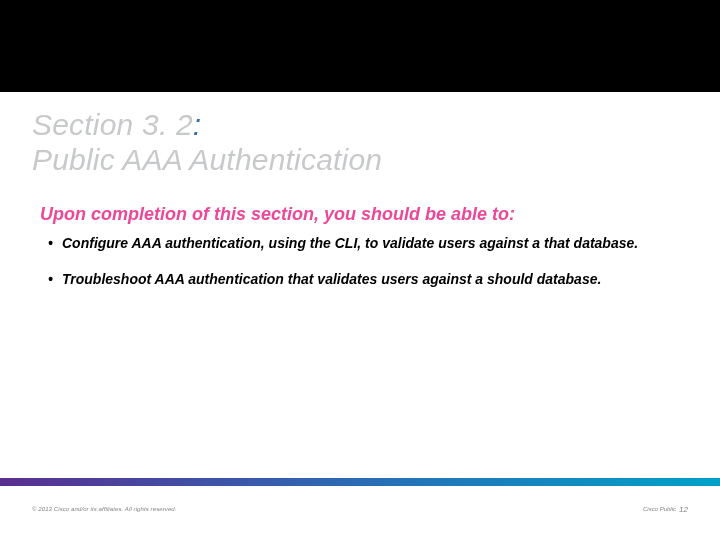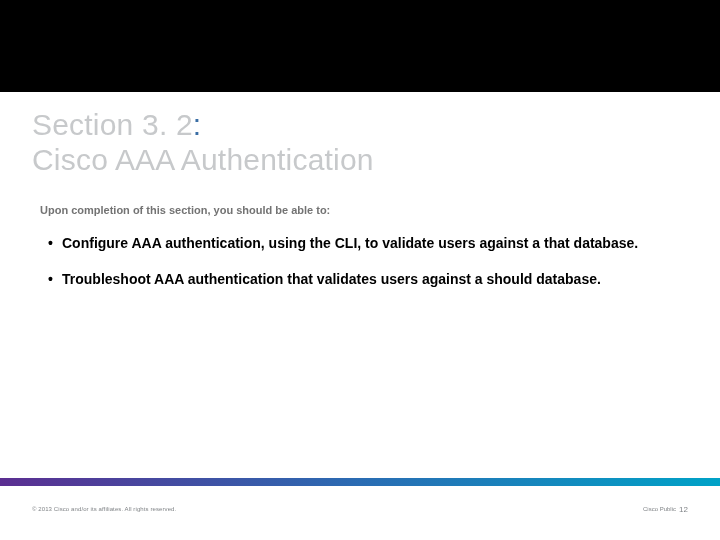--- a/index.html
+++ b/index.html
@@ -1,15 +1,15 @@
 <!DOCTYPE html>
 <html><head>
 <meta charset="utf-8">
 <style>
-  * { margin: 0; padding: 0; box-sizing: border-box; }
+  * { margin: 0; padding: 0; box-sizing: border-box; font-style: italic; }
   html, body { width: 720px; height: 540px; font-family: Arial, Helvetica, sans-serif; background: #fff; }
   .slide {
     width: 720px;
     height: 540px;
     position: relative;
     background: #fff;
     overflow: hidden;
   }
   .top-band {
     position: absolute;
@@ -32,23 +32,23 @@
     letter-spacing: 0.2px;
   }
   .title-line .accent {
     color: #3a6ea5;
   }
   .intro {
     position: absolute;
     top: 204px;
     left: 40px;
     right: 40px;
-    font-size: 11px;
+    font-size: 18px;
     font-weight: 700;
-    color: #737373;
+    color: #ec4899;
   }
   .bullets {
     position: absolute;
     top: 234px;
     left: 48px;
     right: 36px;
   }
   .bullet {
     display: flex;
     font-size: 14px;
@@ -100,21 +100,21 @@
 <body>
 
 <div class="slide">
 
   <div class="top-band"></div>
 
   <div class="title-block">
     <div class="title-line">
       <span>Section 3. 2</span><span class="accent">:</span>
     </div>
-    <div class="title-line">Cisco AAA Authentication</div>
+    <div class="title-line">Public AAA Authentication</div>
   </div>
 
   <div class="intro">Upon completion of this section, you should be able to:</div>
 
   <div class="bullets">
     <div class="bullet">
       <span class="dot">•</span>
       <span class="txt">Configure AAA authentication, using the CLI, to validate users against a that database.</span>
     </div>
     <div class="bullet">

